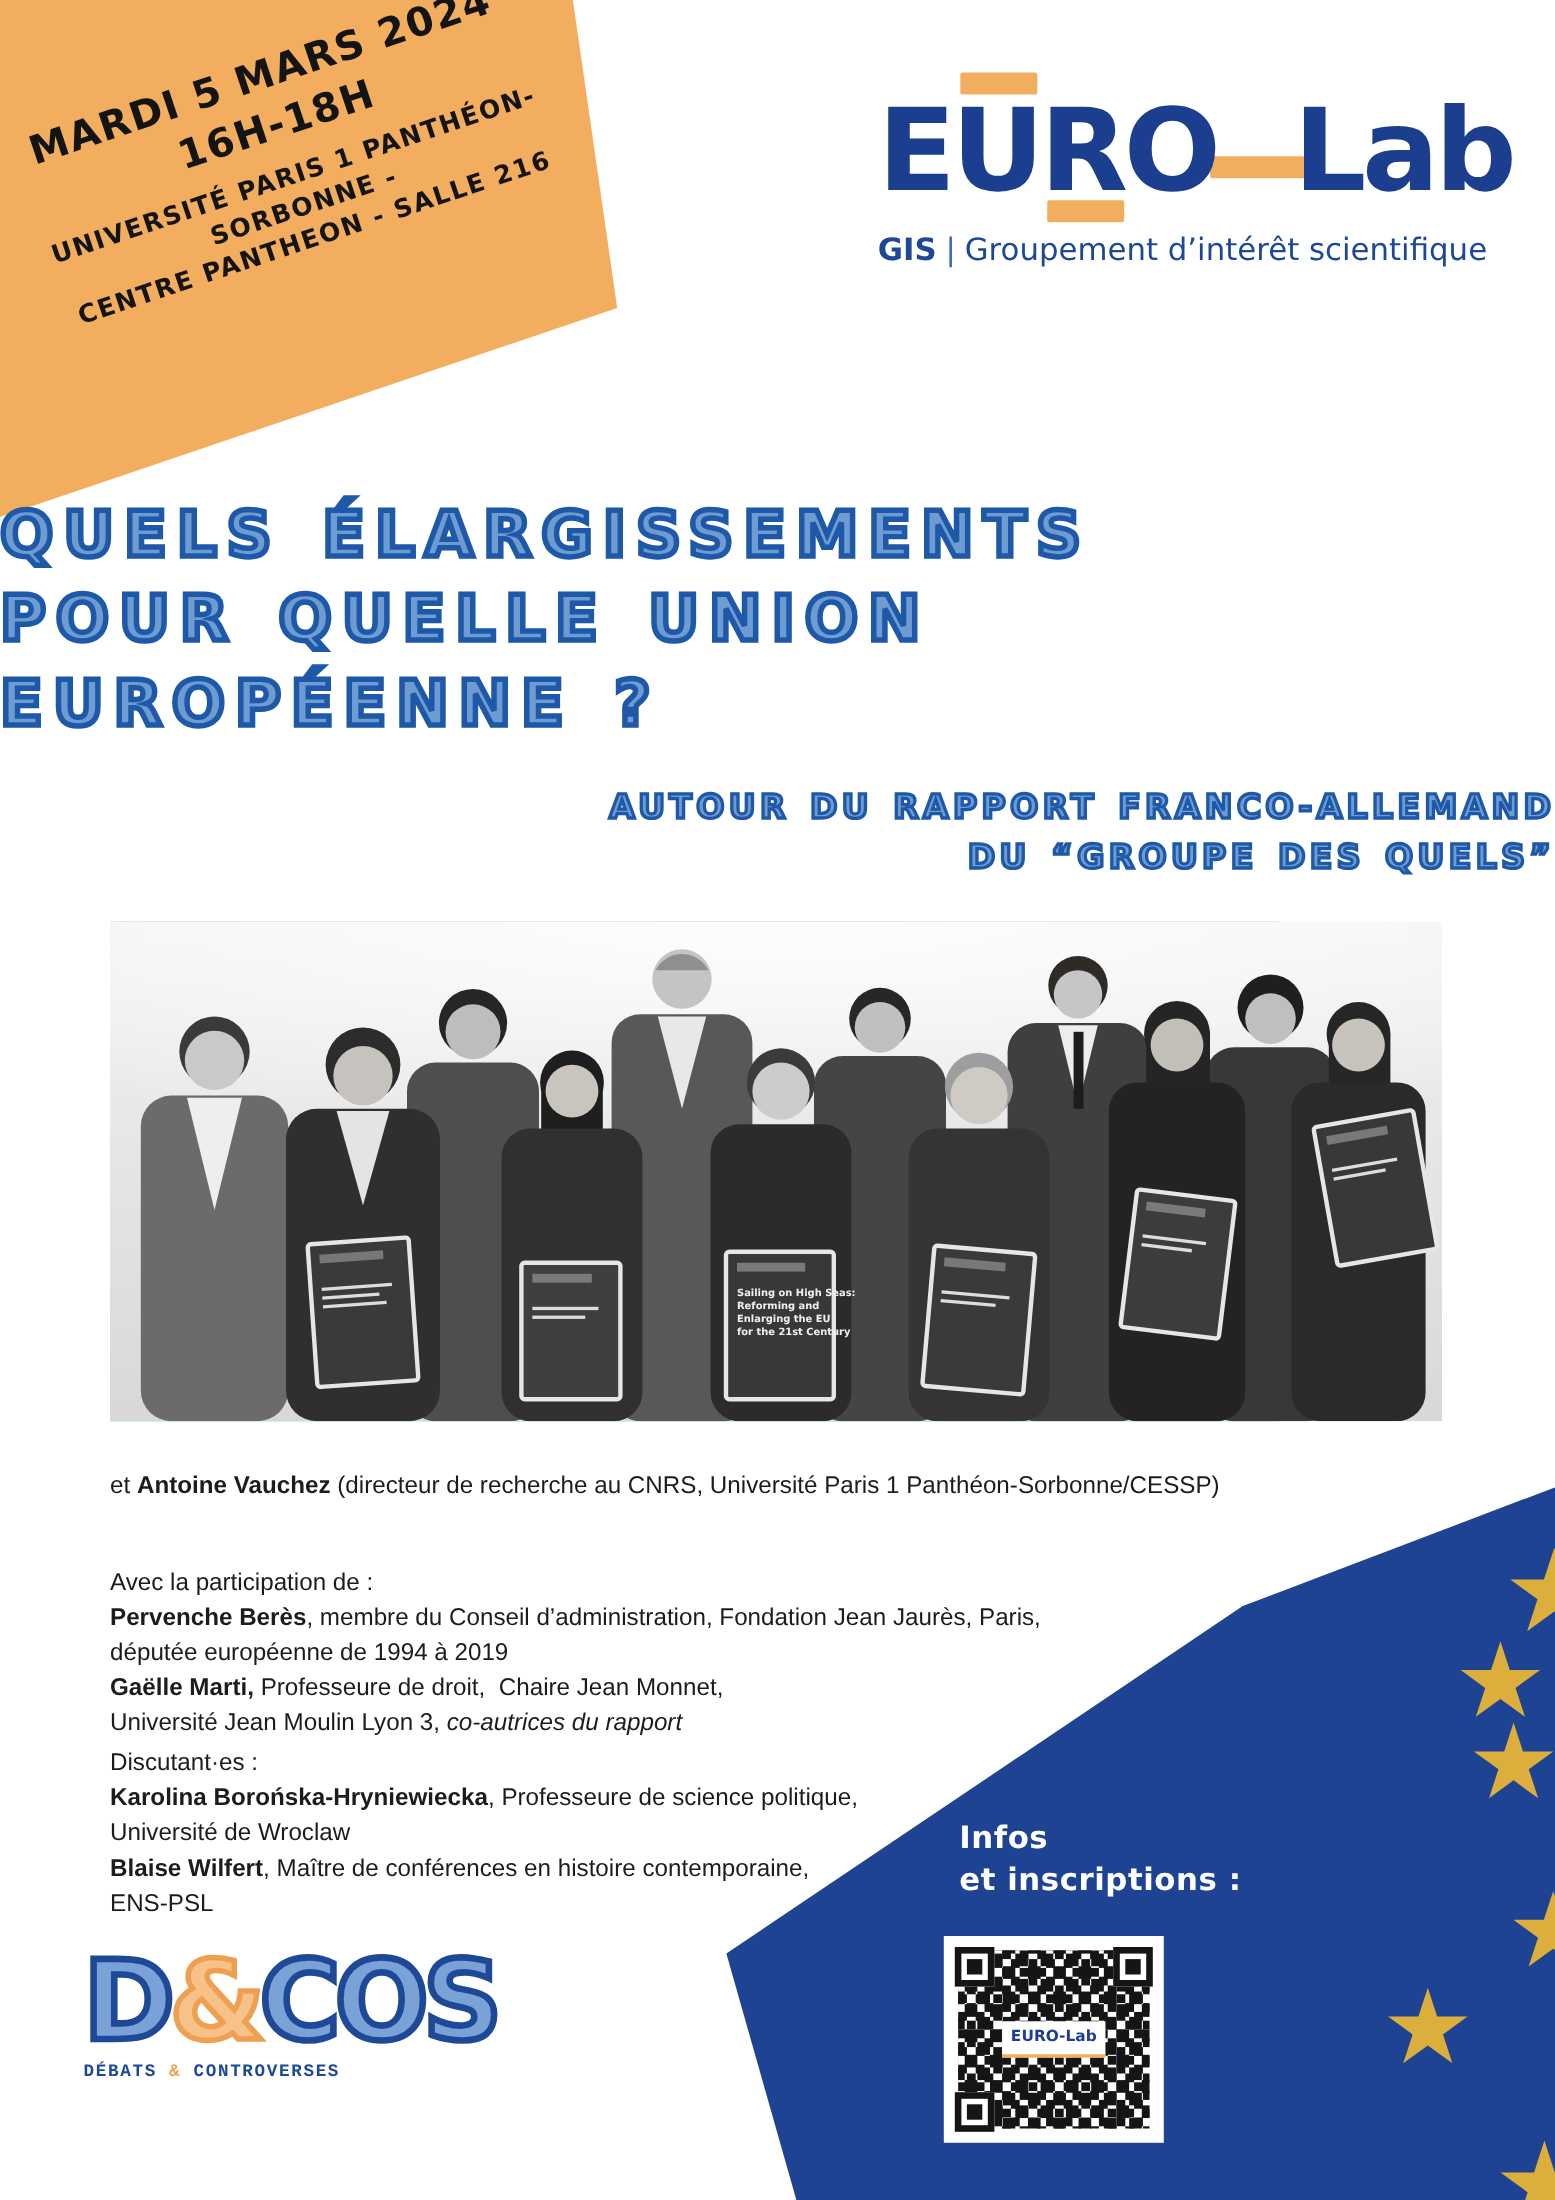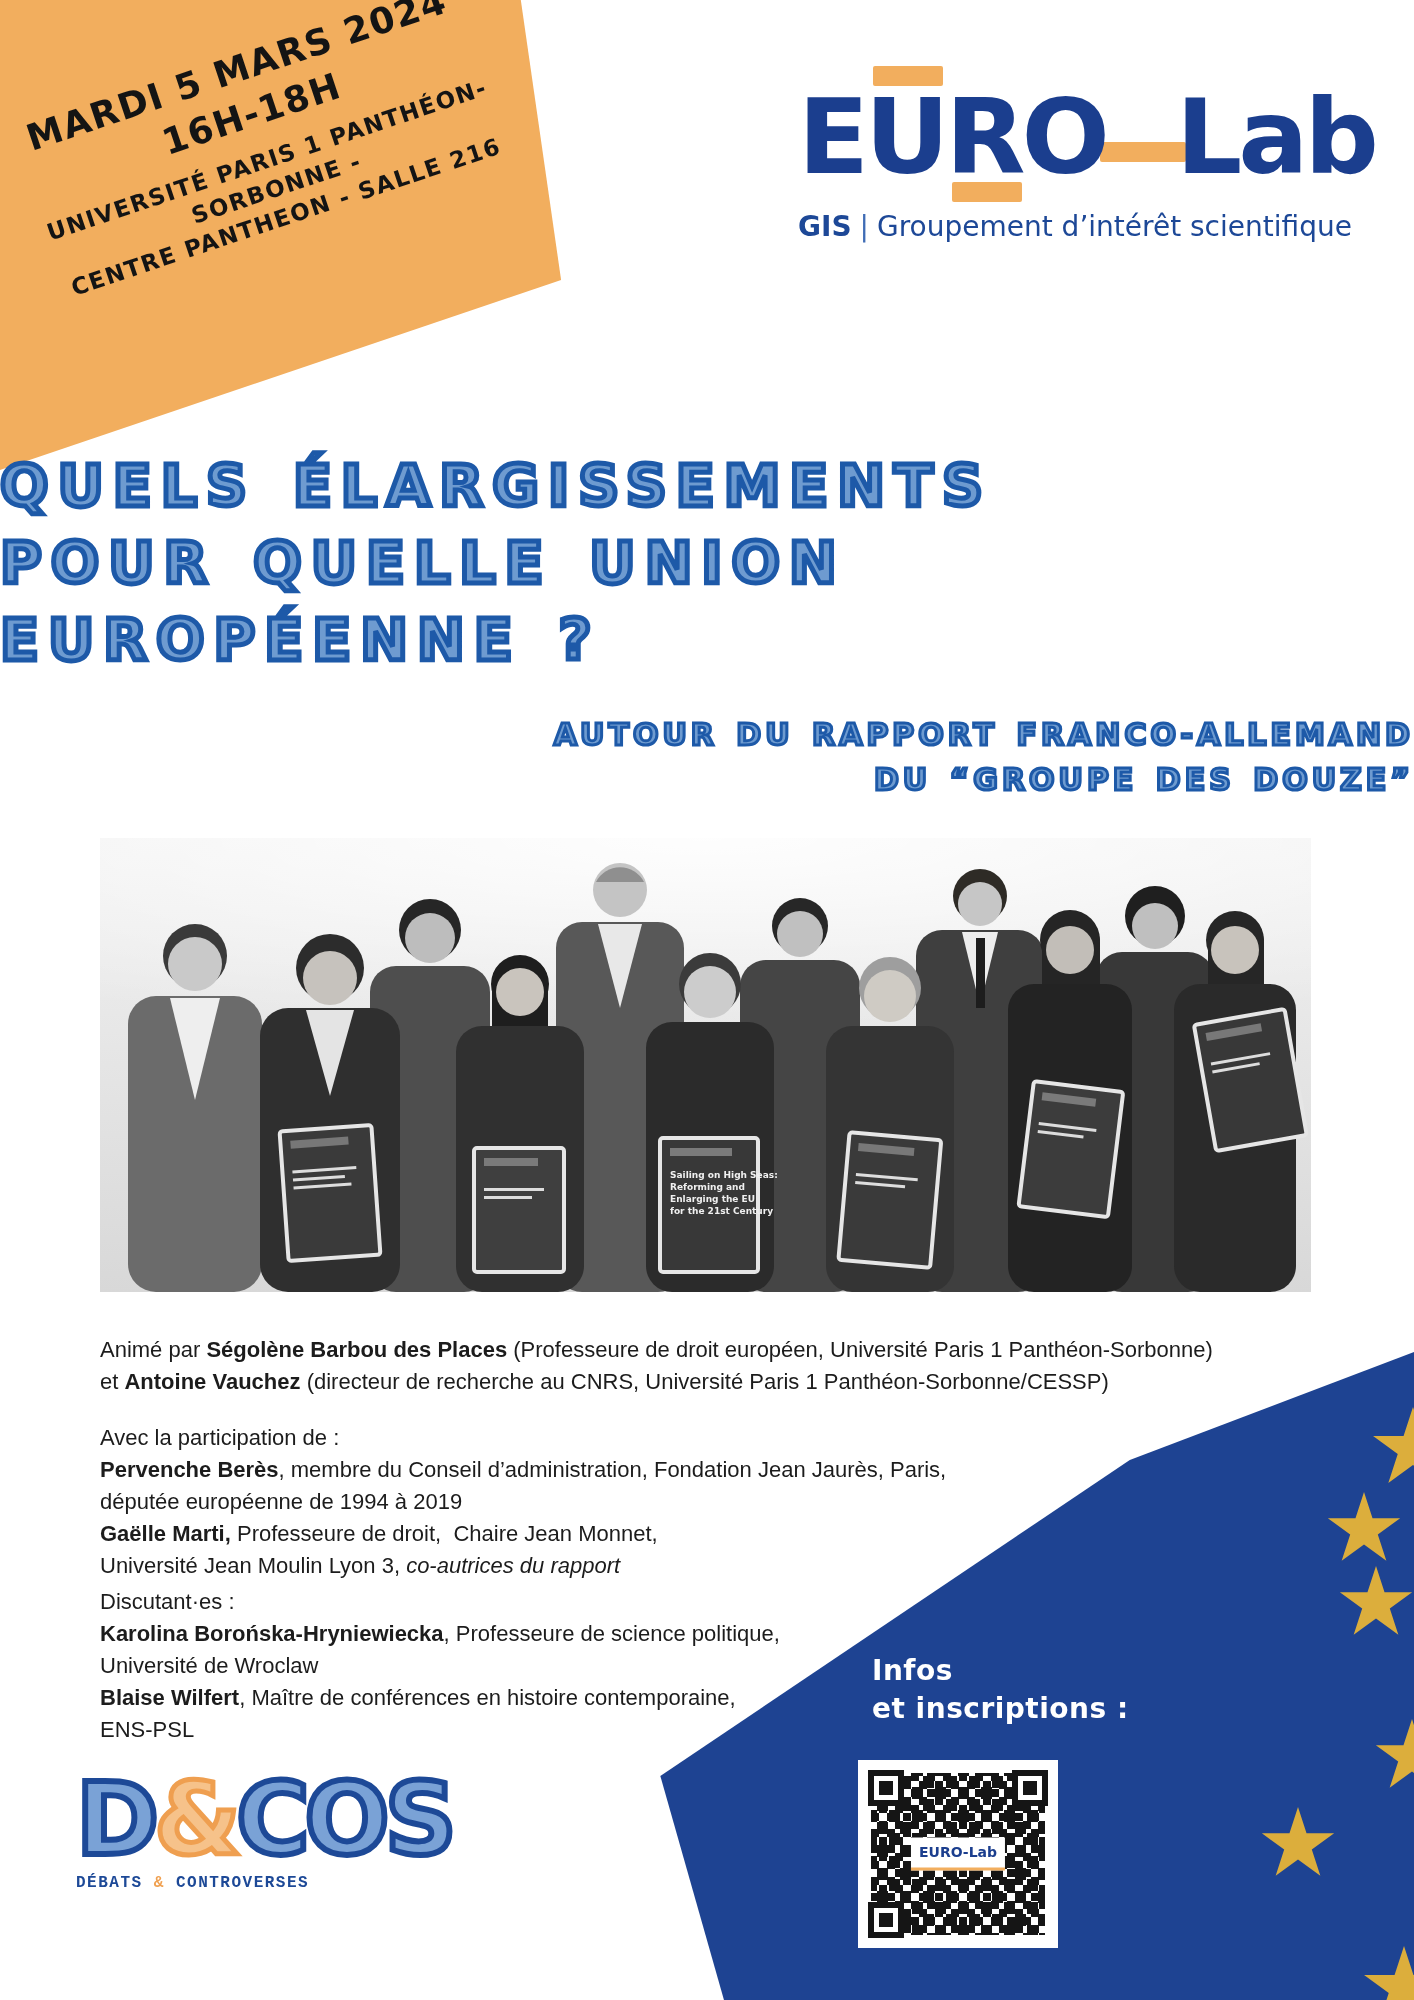--- a/index.html
+++ b/index.html
@@ -158,21 +158,21 @@
   </div>
 </div>
 
 <div class="title">
   <div>QUELS ÉLARGISSEMENTS</div>
   <div>POUR QUELLE UNION</div>
   <div>EUROPÉENNE ?</div>
 </div>
 <div class="subtitle">
   <div>AUTOUR DU RAPPORT FRANCO-ALLEMAND</div>
-  <div>DU “GROUPE DES DOUZE”</div>
+  <div>DU “GROUPE DES QUELS”</div>
 </div>
 
 <div class="photo">
 <svg width="1211" height="454" viewBox="0 0 1211 454">
   <defs>
     <linearGradient id="wall" x1="0" y1="0" x2="0" y2="1">
       <stop offset="0" stop-color="#f2f2f2"></stop>
           <stop offset="1" stop-color="#d8d8d8"></stop>
     </linearGradient>
     <radialGradient id="light" cx="0.5" cy="0" r="0.9">
@@ -289,21 +289,20 @@
   <g transform="rotate(-10 1150 240)">
     <rect x="1104" y="178" width="92" height="128" rx="3" fill="#383838" stroke="#e6e6e6" stroke-width="4"></rect>
     <rect x="1114" y="188" width="56" height="8" fill="#787878"></rect>
     <rect x="1114" y="218" width="60" height="3" fill="#dddddd"></rect>
         <rect x="1114" y="226" width="48" height="3" fill="#dddddd"></rect>
   </g>
 </svg>
 </div>
 
 <div class="paragraph p1">
-    <div class="bodyline"><span>Animé par </span><span style="font-weight: 700;">Ségolène Barbou des Places</span><span> (Professeure de droit européen, Université Paris 1 Panthéon-Sorbonne)</span></div>
     <div class="bodyline"><span>et </span><span style="font-weight: 700;">Antoine Vauchez</span><span> (directeur de recherche au CNRS, Université Paris 1 Panthéon-Sorbonne/CESSP)</span></div>
   </div>
 <div class="paragraph p2">
     <div class="bodyline"><span>Avec la participation de :</span></div>
     <div class="bodyline"><span style="font-weight: 700;">Pervenche Berès</span><span>, membre du Conseil d’administration, Fondation Jean Jaurès, Paris,</span></div>
     <div class="bodyline"><span>députée européenne de 1994 à 2019</span></div>
     <div class="bodyline"><span style="font-weight: 700;">Gaëlle Marti,</span><span> Professeure de droit,  Chaire Jean Monnet,</span></div>
     <div class="bodyline"><span>Université Jean Moulin Lyon 3, </span><span style="font-style: italic;">co-autrices du rapport</span></div>
   </div>
 <div class="paragraph p3">

